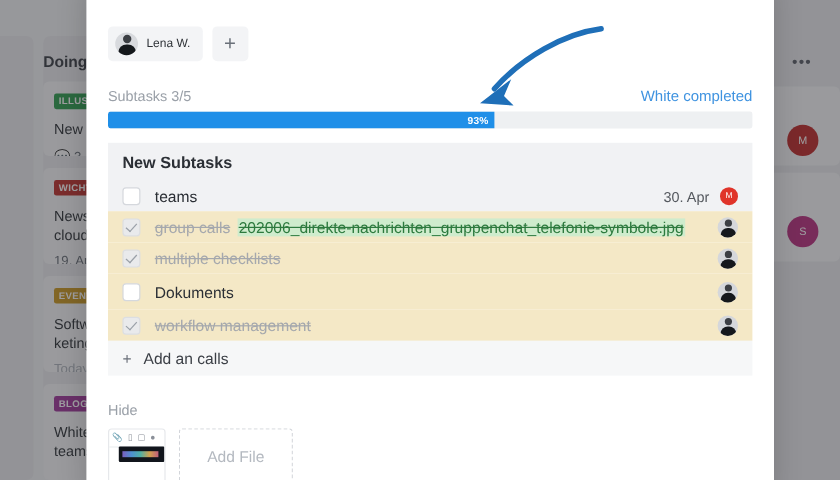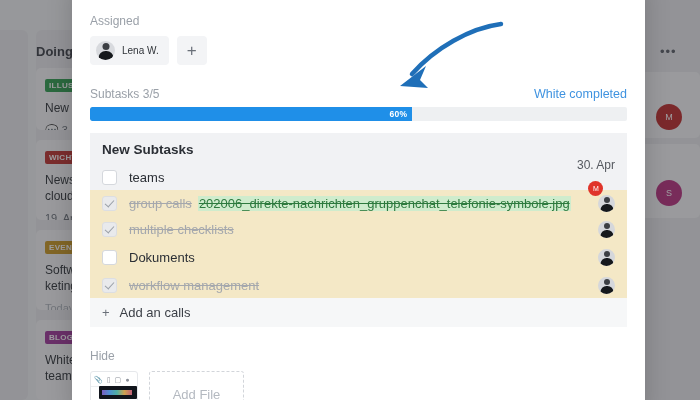--- a/index.html
+++ b/index.html
@@ -181,21 +181,21 @@
   .row-text { white-space: nowrap; }
   .row-text.struck {
     color: #a5a8ad; text-decoration: line-through;
   }
   .hl {
     background: #cfeccd; color: #2d7a3e;
     text-decoration: line-through;
     padding: 0 1px;
   }
   .row-right {
-    margin-left: auto; display: flex; align-items: center; gap: 9px; flex-direction: column;
+    margin-left: auto; display: flex; align-items: flex-end; gap: 9px;
   }
   .date-text { font-size: 12px; color: #55595f; }
   .mini-avatar {
     width: 17px; height: 17px; border-radius: 50%;
     background: #d5d7db; position: relative; overflow: hidden; flex: none;
   }
   .mini-avatar::before {
     content: ""; position: absolute; left: 50%; top: 2px;
     width: 6px; height: 6px; border-radius: 50%;
     background: #3c3f44; transform: translateX(-50%);
@@ -308,41 +308,40 @@
   </div>
 
 </div>
 
 <div id="board-dim"></div>
 
 <div id="panel">
 
   <div style="height:28px"></div>
 
-  <div class="section-label">Assigned</div>
 
   <div class="assigned-row">
     <div class="chip">
       <span class="chip-avatar"></span>
       <span>Lena W.</span>
     </div>
     <button class="add-btn">+</button>
   </div>
 
   <div class="subtasks-head">
     <div class="subtasks-count">
       <span>Subtasks</span>
       <span>3/5</span>
     </div>
     <div class="hide-completed">White completed</div>
   </div>
 
   <div class="progress-outer">
     <div class="progress-inner" style="width:60%">
-      <span class="progress-label">60%</span>
+      <span class="progress-label">93%</span>
     </div>
   </div>
 
   <div class="list-block">
     <div class="list-head">New Subtasks</div>
 
     <div class="list-row">
       <span class="cb"></span>
       <span class="row-text">teams</span>
       <span class="row-right">

